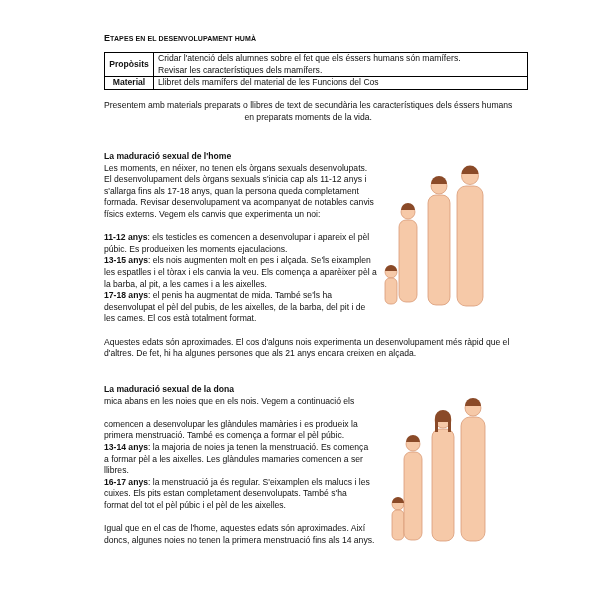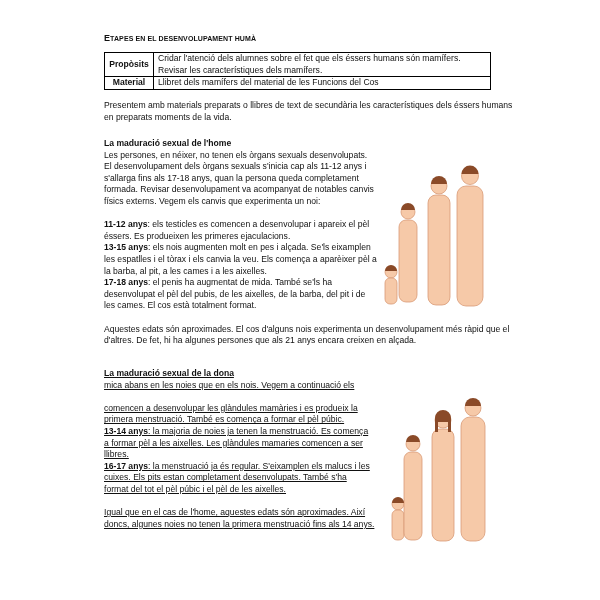--- a/index.html
+++ b/index.html
@@ -1,20 +1,20 @@
 <!DOCTYPE html>
 <html><head>
   <meta charset="utf-8">
   <style>
     html, body { margin: 0; padding: 0; background: #ffffff; }
     body { width: 600px; height: 600px; position: relative; overflow: hidden;
       font-family: "Liberation Sans", sans-serif; color: #111; font-size: 8.6px; line-height: 11.6px; }
     .title { position: absolute; left: 104px; top: 33px; font-size: 9px; font-weight: bold; letter-spacing: 0.1px; }
     .title .sc { font-size: 7px; }
-    table.meta { position: absolute; left: 104px; top: 52px; width: 387px; border-collapse: collapse; }
+    table.meta { position: absolute; left: 104px; top: 52px; width: 424px; border-collapse: collapse; }
     table.meta td { border: 1px solid #000; padding: 0 4px; font-size: 8.6px; line-height: 11.5px; vertical-align: middle; }
     table.meta td.lbl { width: 48px; text-align: center; font-weight: bold; padding: 0; }
     .block { position: absolute; left: 104px; }
     .p { margin: 0; }
     .h { font-weight: bold; }
     b { font-weight: bold; }
     .fig { position: absolute; }
     .fig svg { display: block; }
   </style>
 </head>
@@ -33,47 +33,47 @@
   </tr>
   <tr>
     <td class="lbl">Material</td>
     <td>
           <div>Llibret dels mamífers del material de les Funcions del Cos</div>
         </td>
   </tr>
 </tbody>
   </table>
 
-<div class="block" style="top:100px;">
+<div class="block" style="top:100px;text-align:center;">
   <div class="p">Presentem amb materials preparats o llibres de text de secundària les característiques dels éssers humans</div>
   <div class="p">en preparats moments de la vida.</div>
 </div>
 
-<div class="block" style="top:138px;">
+<div class="block" style="top:151px;">
   <div class="p h">La maduració sexual de l'home</div>
-  <div class="p">Les persones, en néixer, no tenen els òrgans sexuals desenvolupats.</div>
+  <div class="p">Les moments, en néixer, no tenen els òrgans sexuals desenvolupats.</div>
   <div class="p">El desenvolupament dels òrgans sexuals s'inicia cap als 11-12 anys i</div>
   <div class="p">s'allarga fins als 17-18 anys, quan la persona queda completament</div>
   <div class="p">formada. Revisar desenvolupament va acompanyat de notables canvis</div>
   <div class="p">físics externs. Vegem els canvis que experimenta un noi:</div>
   <div class="p" style="height:11.6px"></div>
   <div class="p"><b>11-12 anys</b><span>: els testicles es comencen a desenvolupar i apareix el pèl</span></div>
-  <div class="p">éssers. Es produeixen les primeres  ejaculacions.</div>
+  <div class="p">púbic. Es produeixen les moments  ejaculacions.</div>
   <div class="p"><b>13-15 anys</b><span>: els nois augmenten molt en pes i alçada. Se'ls eixamplen</span></div>
   <div class="p">les espatlles i el tòrax i els canvia la veu. Els comença a aparèixer pèl a</div>
   <div class="p">la barba, al pit, a les cames i a les aixelles.</div>
   <div class="p"><b>17-18 anys</b><span>: el penis ha augmentat de mida. També se'ls ha</span></div>
   <div class="p">desenvolupat el pèl del pubis, de les aixelles, de la barba, del pit i de</div>
   <div class="p">les cames. El cos està totalment format.</div>
   <div class="p" style="height:11.6px"></div>
   <div class="p">Aquestes edats són aproximades. El cos d'alguns nois experimenta un desenvolupament més ràpid que el</div>
   <div class="p">d'altres. De fet, hi ha algunes persones que als 21 anys encara creixen en alçada.</div>
 </div>
 
-<div class="block" style="top:368px;text-decoration:underline;">
+<div class="block" style="top:384px;">
   <div class="p h">La maduració sexual de la dona</div>
   <div class="p">mica abans en les noies que en els nois. Vegem a continuació els</div>
   <div class="p" style="height:11.6px"></div>
   <div class="p">comencen a desenvolupar les glàndules mamàries i es produeix la</div>
   <div class="p">primera menstruació. També es comença a formar el pèl púbic.</div>
   <div class="p"><b>13-14 anys</b><span>: la majoria de noies ja tenen la menstruació. Es comença</span></div>
   <div class="p">a formar pèl a les aixelles. Les glàndules mamaries comencen a ser</div>
   <div class="p">llibres.</div>
   <div class="p"><b>16-17 anys</b><span>: la menstruació ja és regular. S'eixamplen els malucs i les</span></div>
   <div class="p">cuixes. Els pits estan completament desenvolupats. També s'ha</div>

